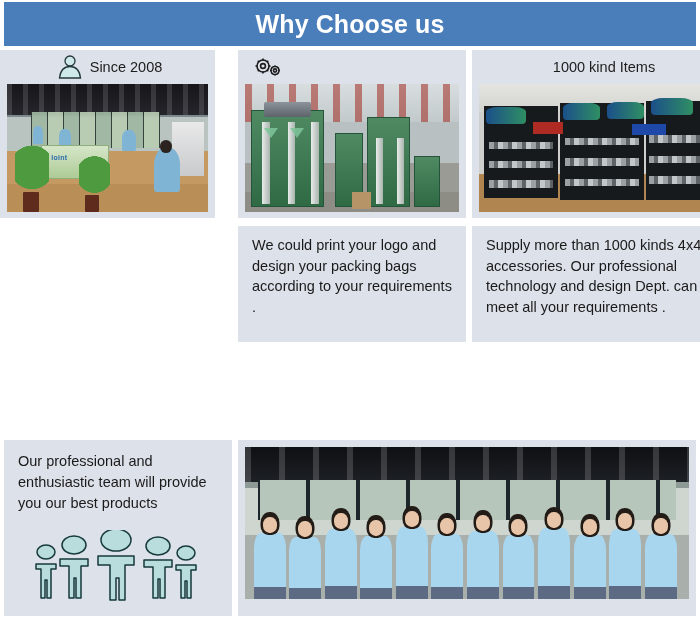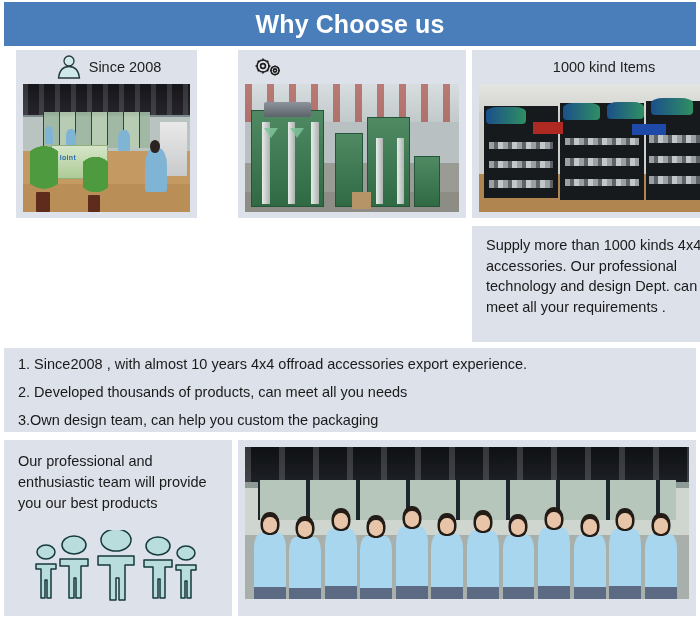--- a/index.html
+++ b/index.html
@@ -36,21 +36,21 @@
     font-weight: bold;
     letter-spacing: 0.1px;
     font-family: "Liberation Sans", sans-serif;
   }
 
   
   .panel { position: absolute; background: #dde1ea; }
 
   
   .r1 { top: 50px; height: 168px; }
-  .r1.c1 { left: 16px;   width: 181px; }
+  .r1.c1 { left: 0;   width: 215px; }
   .r1.c2 { left: 238px; width: 228px; }
   .r1.c3 { left: 472px; width: 260px; }
 
   .cap {
     position: absolute;
     left: 0; top: 0;
     width: 100%; height: 33px;
     display: flex;
     align-items: center;
     justify-content: center;
@@ -403,29 +403,27 @@
         <div class="goods g4"></div>
           <div class="goods g5"></div>
           <div class="goods g6"></div>
         <div class="goods g7"></div>
           <div class="goods g8"></div>
           <div class="goods g9"></div>
       </div>
     </div>
   </div>
 
+  <div class="panel r2 c2">
+    <div class="desc">We could print your logo and design your packing bags according to your requirements .</div>
+  </div>
   <div class="panel r2 c3">
     <div class="desc">Supply more than 1000 kinds 4x4 accessories. Our professional technology and design Dept. can meet all your requirements .</div>
   </div>
 
-  <div class="panel r3">
-    <div class="li">1. Since2008 , with almost 10 years 4x4 offroad accessories export experience.</div>
-    <div class="li">2. Developed thousands of products, can meet all you needs</div>
-    <div class="li">3.Own design team, can help you custom the packaging</div>
-  </div>
 
   <div class="panel r4l">
     <div class="r4-text">Our professional and enthusiastic team will provide you our best products</div>
     <div class="people">
       <svg viewBox="0 0 200 72" width="200" height="72">
         <g fill="#b9dcdc" stroke="#16393c" stroke-width="1.5" stroke-linejoin="round">
 
           <ellipse cx="30" cy="22" rx="9" ry="7"></ellipse>
           <path d="M20 34 h20 v5 h-5 v29 h-4 v-18 h-2 v18 h-4 v-29 h-5 z"></path>
 

